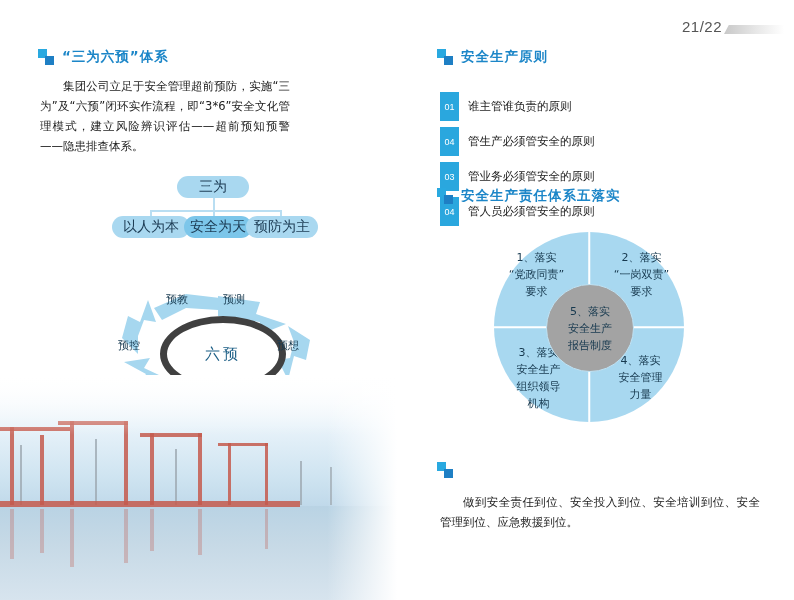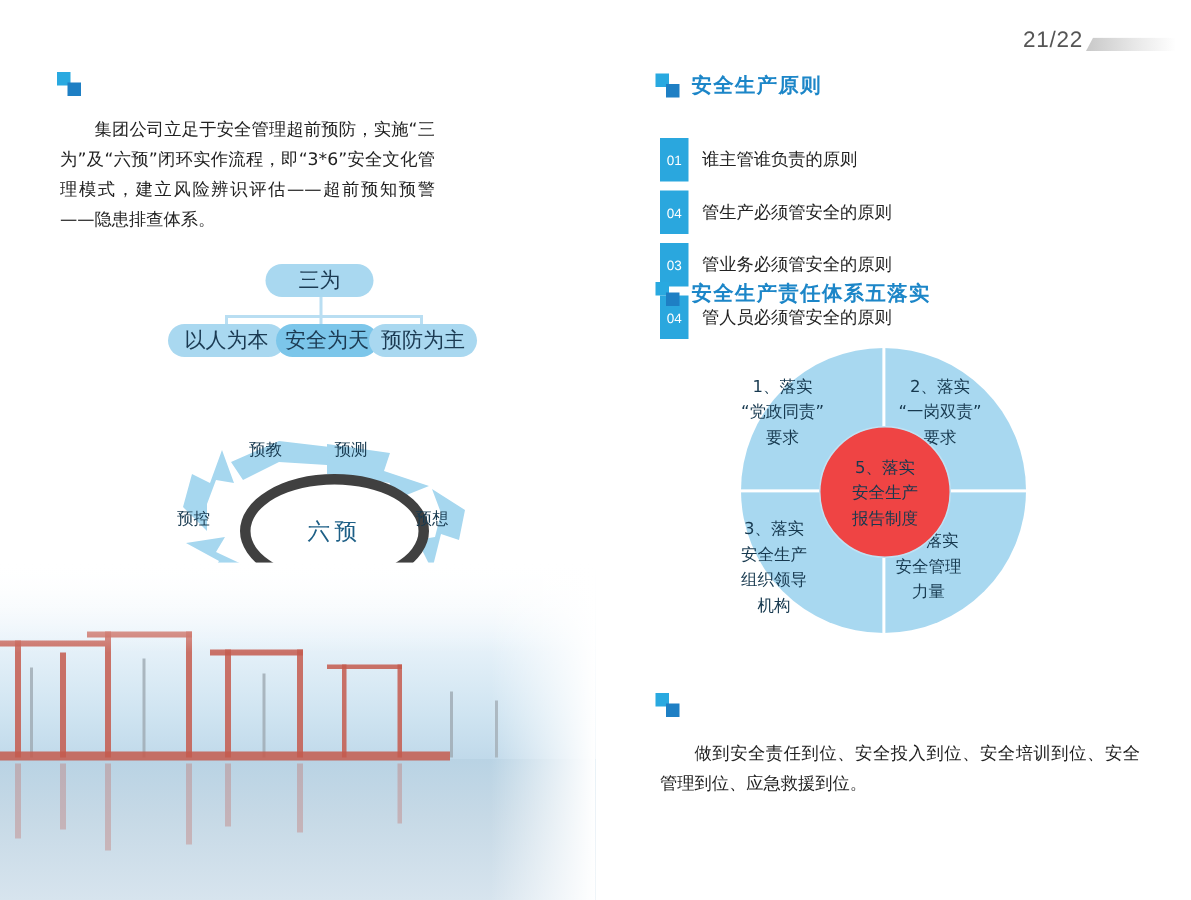--- a/index.html
+++ b/index.html
@@ -82,29 +82,29 @@
   
   .donut{position:absolute;left:494px;top:232px;width:190px;height:190px;}
   .donut .ring{
     position:absolute;inset:0;border-radius:50%;
     background:#a8d8f0;
   }
   .donut .cross-v{position:absolute;left:50%;top:0;width:1.5px;height:100%;background:#fff;transform:translateX(-50%);}
   .donut .cross-h{position:absolute;top:50%;left:0;height:1.5px;width:100%;background:#fff;transform:translateY(-50%);}
   .donut .hole{
     position:absolute;left:50%;top:50%;width:86px;height:86px;margin-left:-43px;margin-top:-43px;
-    border-radius:50%;background:#ef4444;border:1px solid #bfe2f4;
+    border-radius:50%;background:#a3a3a3;border:1px solid #bfe2f4;
     display:flex;align-items:center;justify-content:center;text-align:center;
   }
   .donut .hole span{
     font-size:11px;line-height:17px;color:#17394f;
     font-family:"DejaVu Sans","Liberation Sans",sans-serif;
   }
   .quad{
-    position:absolute;width:50%;height:50%;display:flex;align-items:center;justify-content:flex-start;
+    position:absolute;width:50%;height:50%;display:flex;align-items:center;justify-content:center;
     text-align:center;font-size:11px;line-height:17px;color:#17394f;
     font-family:"DejaVu Sans","Liberation Sans",sans-serif;
   }
   .quad.q1{left:0;top:0;padding-right:10px;padding-bottom:10px;box-sizing:border-box;}
   .quad.q2{right:0;top:0;padding-left:10px;padding-bottom:10px;box-sizing:border-box;}
   .quad.q3{left:0;bottom:0;padding-right:6px;padding-top:6px;box-sizing:border-box;}
   .quad.q4{right:0;bottom:0;padding-left:8px;padding-top:6px;box-sizing:border-box;}
   
   .photo{position:absolute;left:0;bottom:0;width:397px;height:225px;overflow:hidden;}
   .photo .sky{position:absolute;inset:0;background:linear-gradient(180deg,#ffffff 0%,#e9f3fa 22%,#cfe4f1 45%,#bcd6e8 62%,#c9dbe9 100%);}
@@ -116,20 +116,21 @@
   .fadeRight{position:absolute;right:0;top:0;height:100%;width:70px;background:linear-gradient(270deg,#fff 0%,rgba(255,255,255,0) 100%);}
 </style>
 </head>
 <body>
 
 <div class="pagenum">21/22</div>
 <div class="pagebar"></div>
 
 <div class="sect" style="left:38px;top:48px;">
   <span class="mark"></span>
+  <span class="title">“三为六预”体系</span>
 </div>
 
 <div class="para" style="left:40px;top:76px;width:250px;">集团公司立足于安全管理超前预防，实施“三为”及“六预”闭环实作流程，即“3*6”安全文化管理模式，建立风险辨识评估——超前预知预警——隐患排查体系。</div>
 
 <div class="sanwei">
   <div class="conn" style="left:101px;top:22px;width:1.5px;height:18px;"></div>
   <div class="conn" style="left:38px;top:34px;width:130px;height:1.5px;"></div>
   <div class="conn" style="left:38px;top:34px;width:1.5px;height:8px;"></div>
   <div class="conn" style="left:168px;top:34px;width:1.5px;height:8px;"></div>
   <div class="pill top">三为</div>

